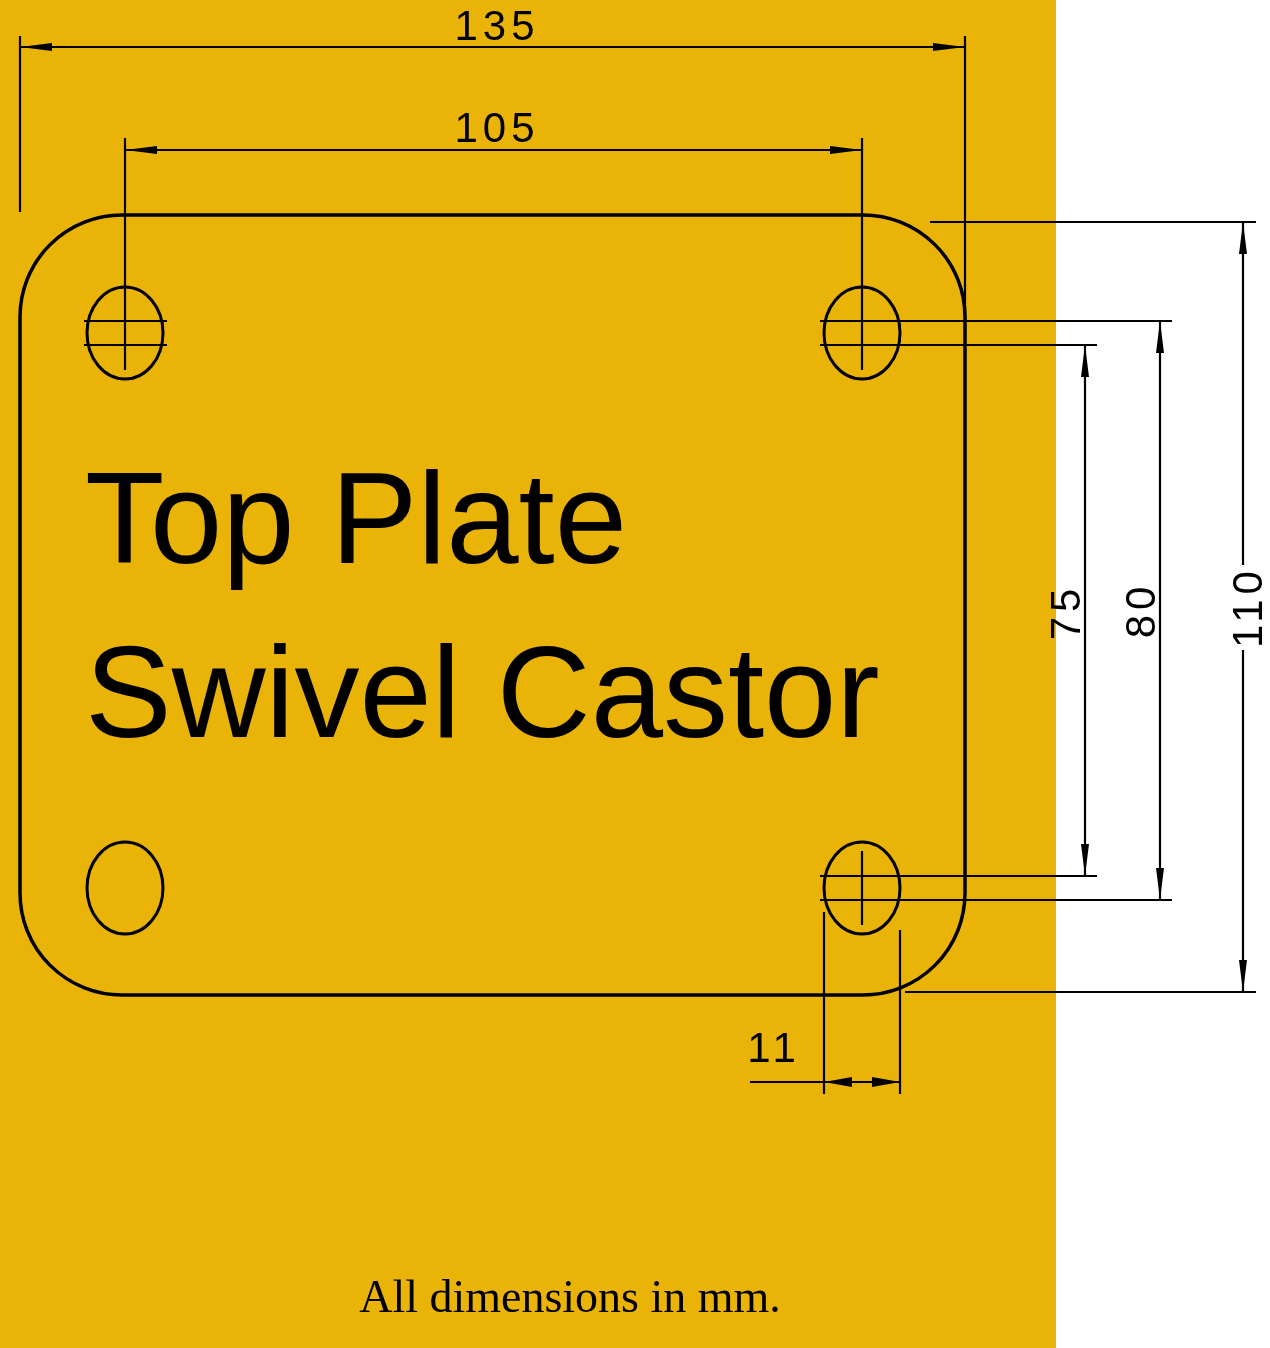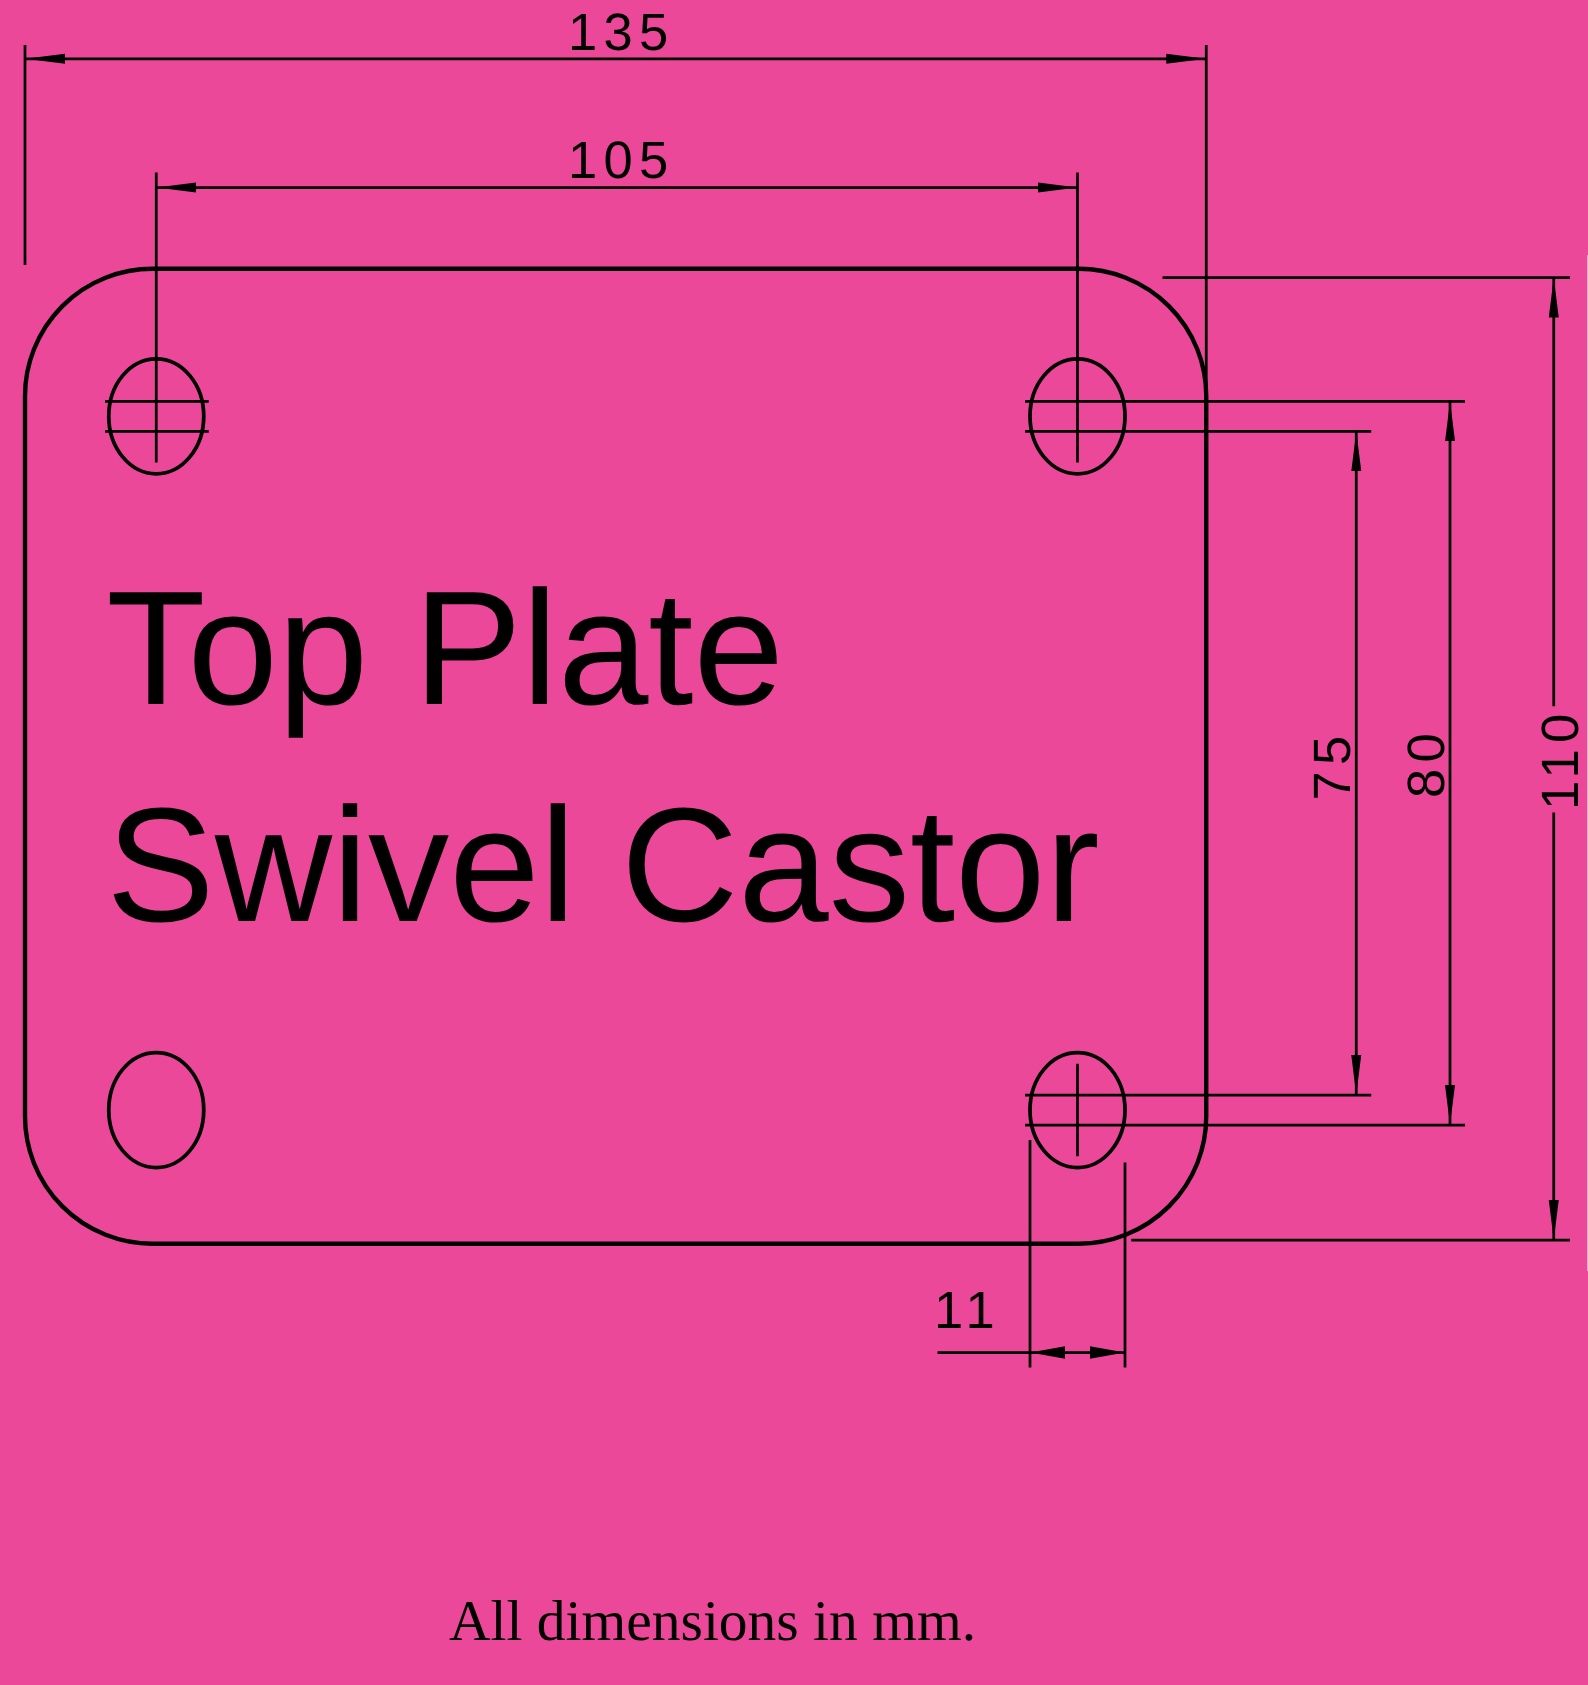--- a/index.html
+++ b/index.html
@@ -1,23 +1,23 @@
 <!DOCTYPE html>
 <html><head>
 <meta charset="utf-8">
 <style>
   html, body {
     margin: 0;
     padding: 0;
     background: #ffffff;
   }
   .page {
-    width: 1270px;
+    width: 1056px;
     height: 1348px;
-    background: #ec4899;
+    background: #eab308;
     position: relative;
   }
   svg { display: block; }
 
   .outline { stroke: #000000; stroke-width: 3.5; fill: none; }
   .hole    { stroke: #000000; stroke-width: 3;   fill: none; }
   .thin    { stroke: #000000; stroke-width: 2.2; fill: none; }
   .arrowfill { fill: #000000; stroke: none; }
 
   .dim-num {

